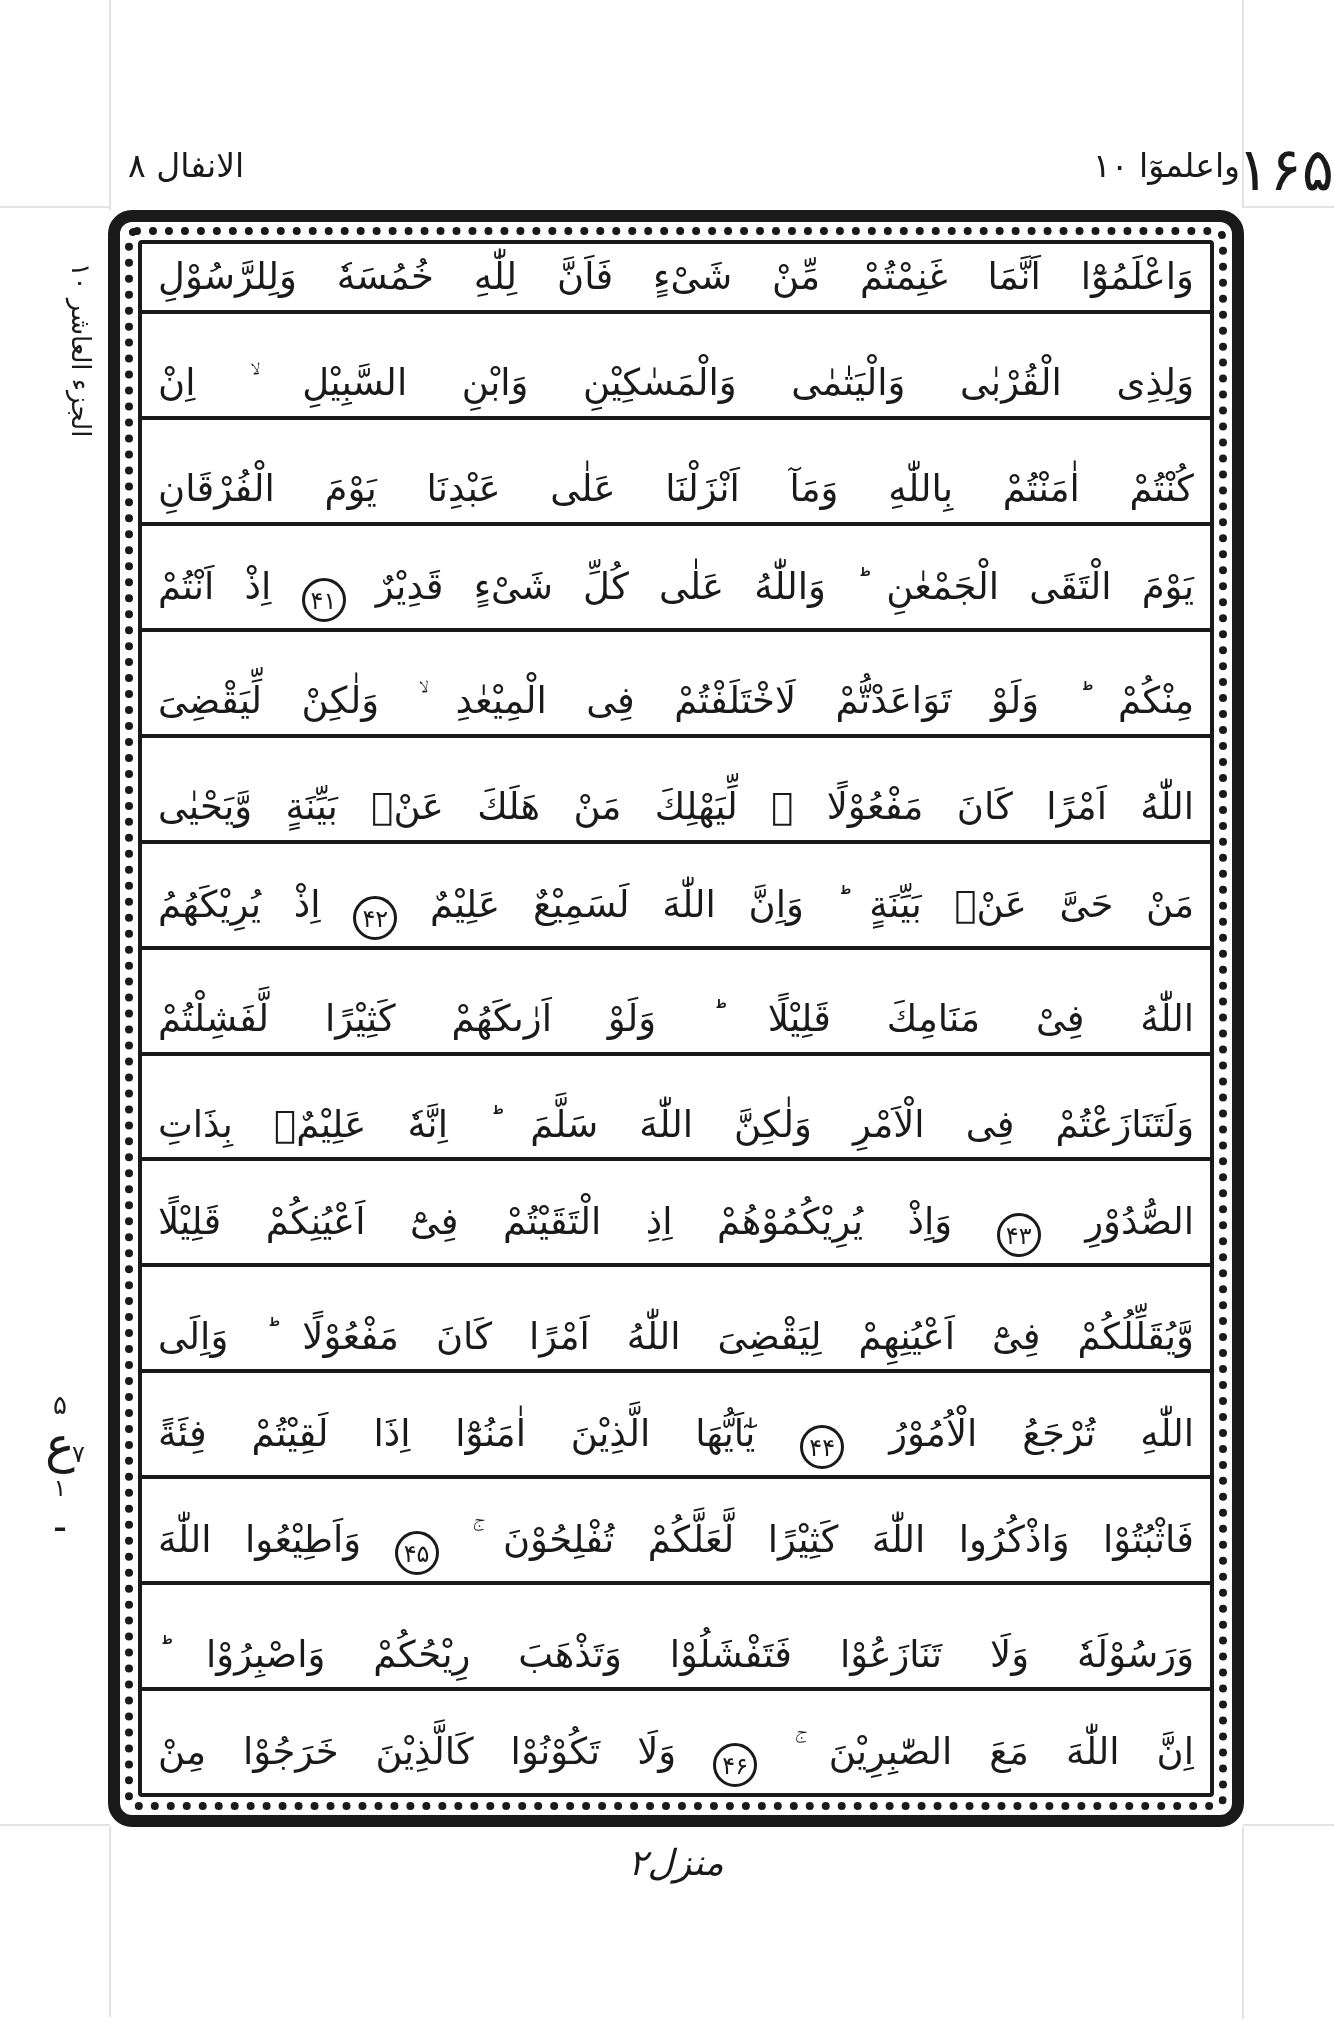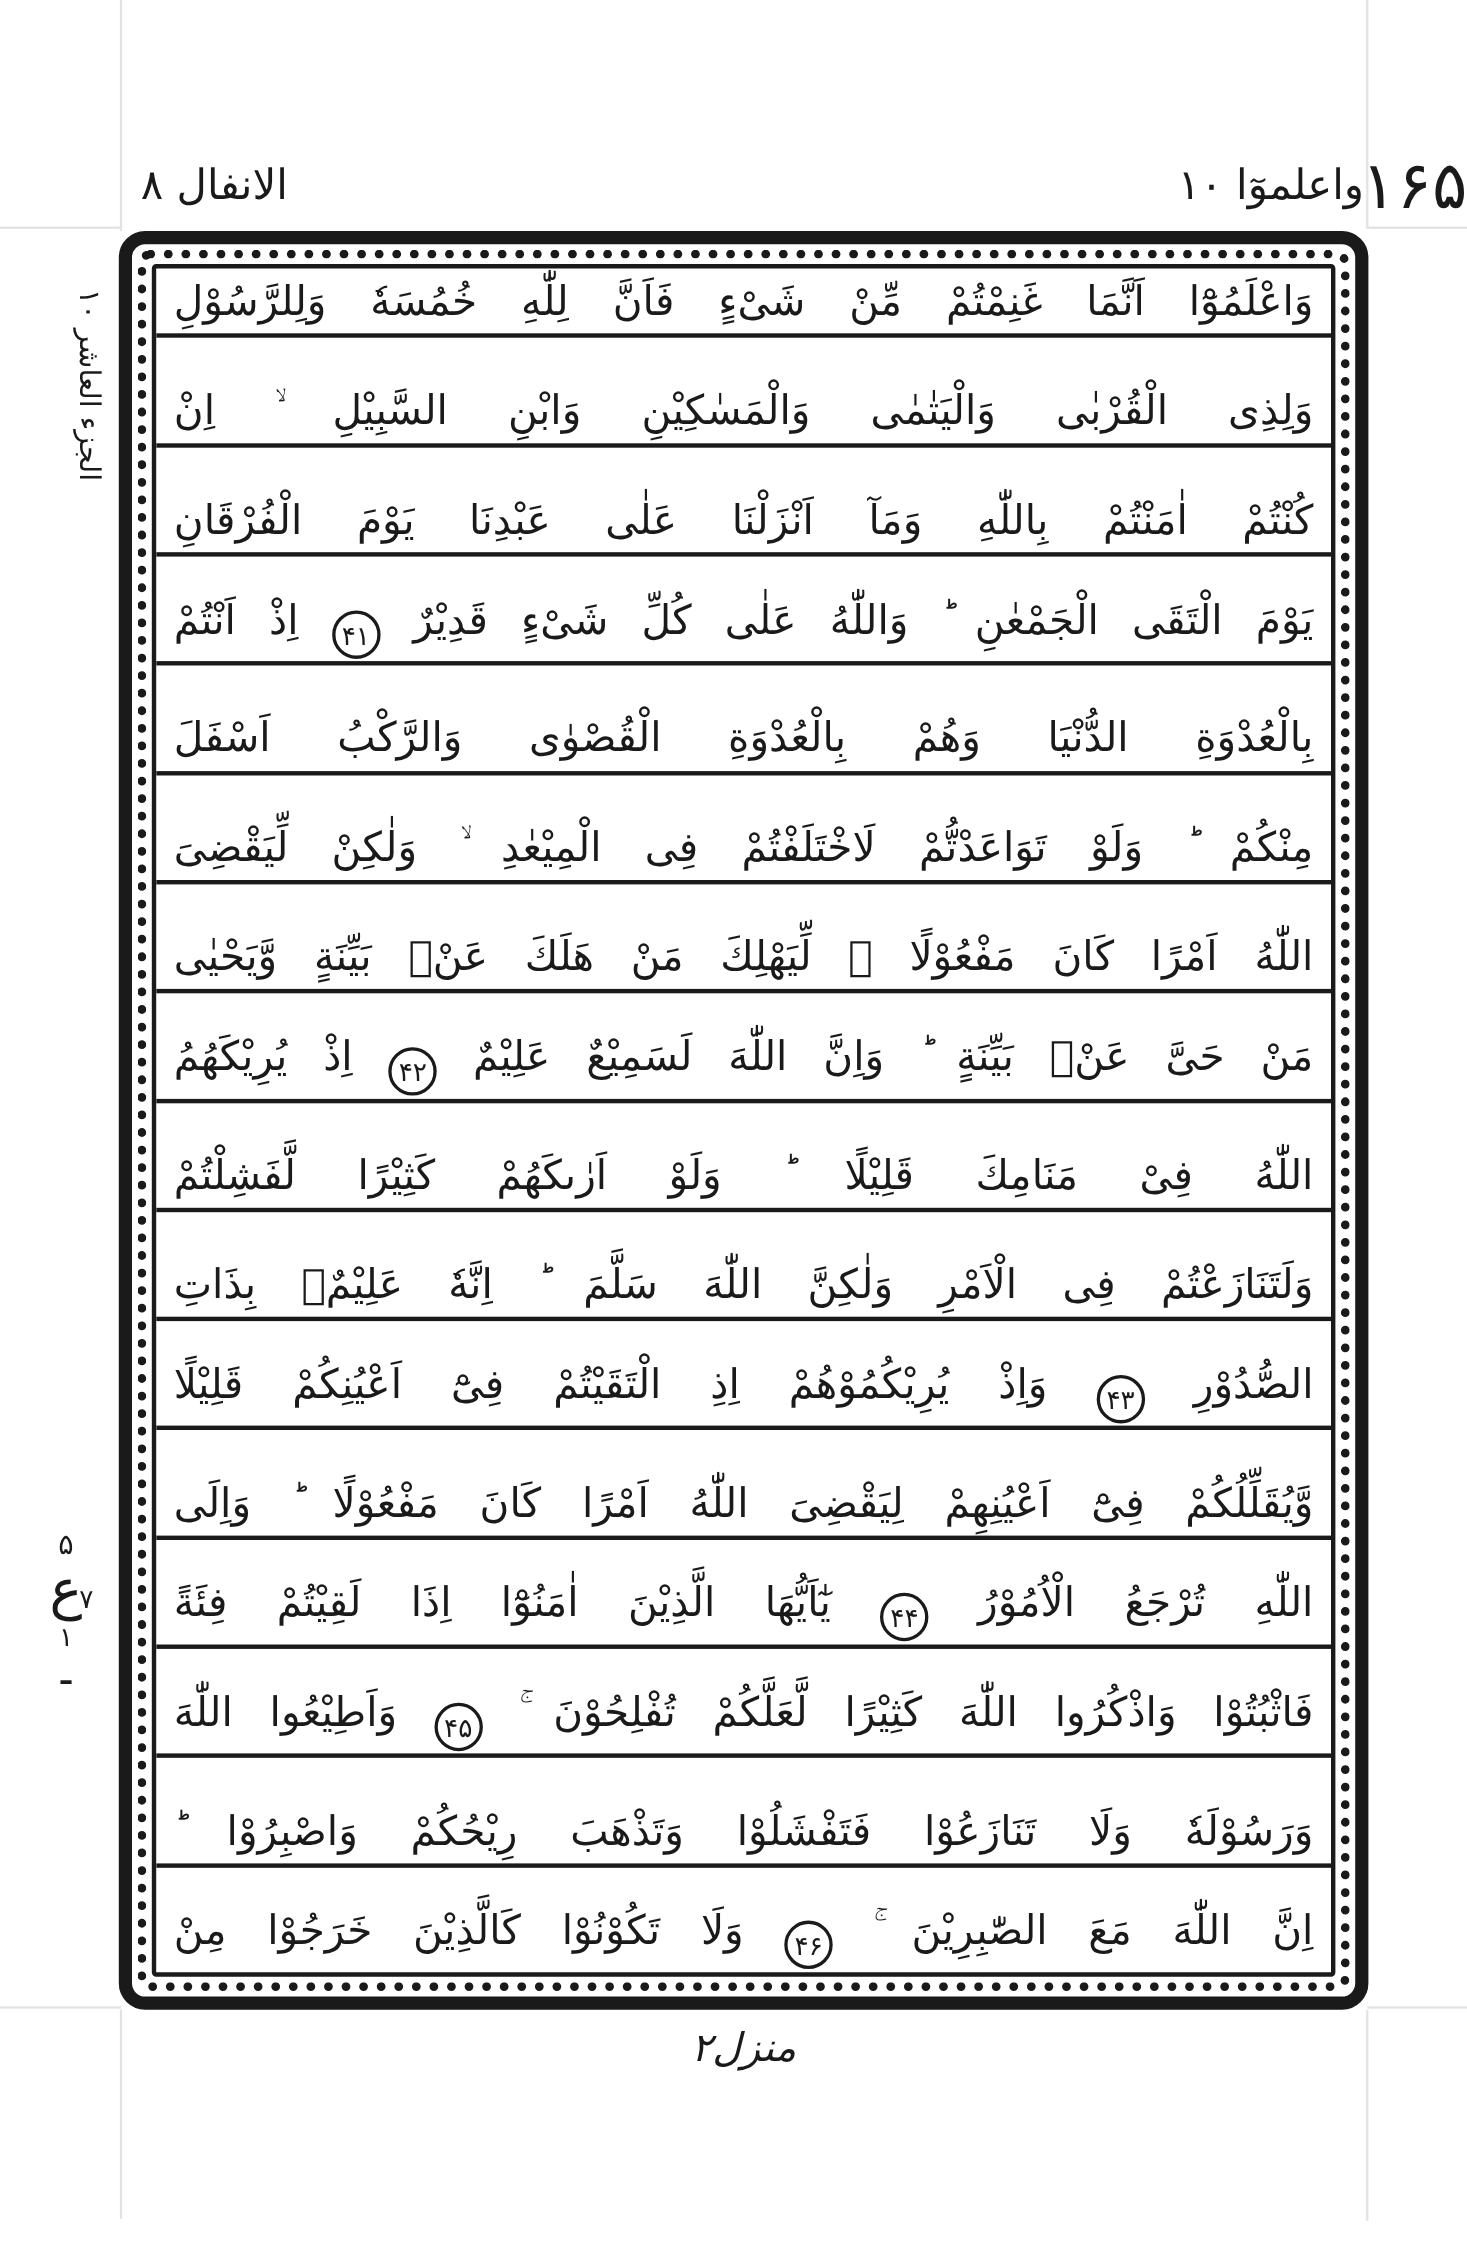--- a/index.html
+++ b/index.html
@@ -7,21 +7,21 @@
     --faint:#e2e2e2;
   }
   *{box-sizing:border-box;margin:0;padding:0;}
   html,body{width:1334px;height:2039px;background:#ffffff;overflow:hidden;}
   body{position:relative;font-family:"DejaVu Sans",sans-serif;color:var(--ink);}
 
   
   .edge{position:absolute;background:var(--faint);}
 
   
-  .hdr{position:absolute;top:146px;font-size:38px;white-space:nowrap;color:var(--ink);}
+  .hdr{position:absolute;top:146px;font-size:33px;white-space:nowrap;color:var(--ink);}
   .hdr-surah{left:128px;}
   .hdr-juz{right:94px;}
   .hdr-page{left:0;right:0;top:134px;font-size:60px;letter-spacing:2px;position:absolute;white-space:nowrap;}
 
   
   .vtext{
     position:absolute;left:-28px;top:332px;width:212px;height:36px;
     text-align:center;font-size:26px;white-space:nowrap;
     transform:rotate(90deg);
   }
@@ -108,23 +108,20 @@
         <div class="row">
           <div class="line"><span>وَلِذِی الْقُرْبٰی وَالْیَتٰمٰی وَالْمَسٰكِیْنِ وَابْنِ السَّبِیْلِ ۙ اِنْ</span></div>
         </div>
         <div class="row">
           <div class="line"><span>كُنْتُمْ اٰمَنْتُمْ بِاللّٰهِ وَمَآ اَنْزَلْنَا عَلٰی عَبْدِنَا یَوْمَ الْفُرْقَانِ</span></div>
         </div>
         <div class="row">
           <div class="line"><span>یَوْمَ الْتَقَی الْجَمْعٰنِ ؕ وَاللّٰهُ عَلٰی كُلِّ شَیْءٍ قَدِیْرٌ</span> <span class="vn">۴۱</span> <span>اِذْ اَنْتُمْ</span></div>
         </div>
         <div class="row">
-          <div class="line"><span>بِالْعُدْوَةِ الدُّنْیَا وَهُمْ بِالْعُدْوَةِ الْقُصْوٰی وَالرَّكْبُ اَسْفَلَ</span></div>
-        </div>
-        <div class="row">
           <div class="line"><span>مِنْكُمْ ؕ وَلَوْ تَوَاعَدْتُّمْ لَاخْتَلَفْتُمْ فِی الْمِیْعٰدِ ۙ وَلٰكِنْ لِّیَقْضِیَ</span></div>
         </div>
         <div class="row">
           <div class="line"><span>اللّٰهُ اَمْرًا كَانَ مَفْعُوْلًا ۙ لِّیَهْلِكَ مَنْ هَلَكَ عَنْۢ بَیِّنَةٍ وَّیَحْیٰی</span></div>
         </div>
         <div class="row">
           <div class="line"><span>مَنْ حَیَّ عَنْۢ بَیِّنَةٍ ؕ وَاِنَّ اللّٰهَ لَسَمِیْعٌ عَلِیْمٌ</span> <span class="vn">۴۲</span> <span>اِذْ یُرِیْكَهُمُ</span></div>
         </div>
         <div class="row">
           <div class="line"><span>اللّٰهُ فِیْ مَنَامِكَ قَلِیْلًا ؕ وَلَوْ اَرٰىكَهُمْ كَثِیْرًا لَّفَشِلْتُمْ</span></div>

